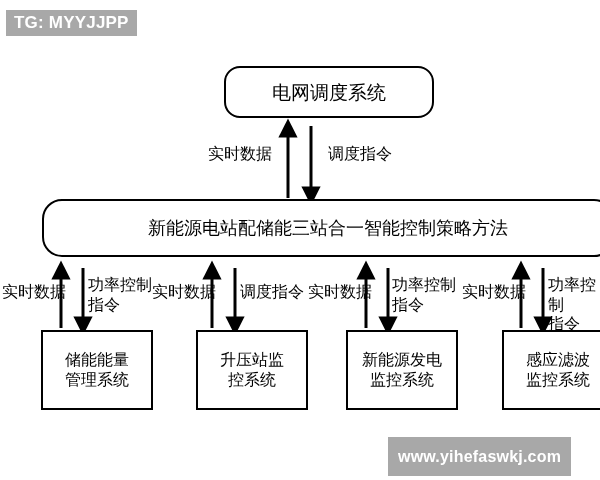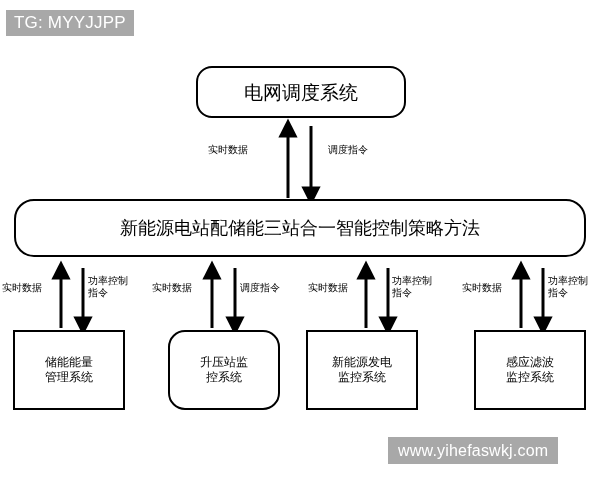--- a/index.html
+++ b/index.html
@@ -18,55 +18,56 @@
     background: #ffffff;
     overflow: hidden;
   }
 
   
   .watermark {
     position: absolute;
     background: #a8a8a8;
     color: #ffffff;
     font-family: "Liberation Sans", sans-serif;
-    font-weight: 400;
+    font-weight: 700;
     white-space: nowrap;
     display: flex;
     align-items: center;
     justify-content: center;
   }
   #wm-top {
     left: 6px;
     top: 10px;
     height: 26px;
     padding: 0 8px;
     font-size: 17px;
     letter-spacing: 0.2px;
   }
   #wm-bottom {
     left: 388px;
     top: 437px;
-    height: 27px;
+    height: 39px;
     padding: 0 10px;
     font-size: 16px;
     letter-spacing: 0.2px;
   }
 
   
   .node {
     position: absolute;
     box-sizing: border-box;
     background: #ffffff;
     border: 2px solid #000000;
     display: flex;
     align-items: center;
     justify-content: center;
     text-align: center;
     color: #000000;
     font-family: "DejaVu Sans", "Liberation Sans", sans-serif;
+    margin-left: 28px;
   }
   .node.rounded {
     border-radius: 16px;
   }
   .node .label {
     display: block;
     line-height: 1.28;
     white-space: pre-line;
   }
 
@@ -85,43 +86,43 @@
     height: 58px;
     border-radius: 20px;
   }
   #node-strategy .label { font-size: 18px; }
 
   .leaf {
     top: 330px;
     width: 112px;
     height: 80px;
   }
-  .leaf .label { font-size: 12px; }
+  .leaf .label { font-size: 16px; }
 
   #node-ess   { left: 13px;  }
-  #node-boost { left: 168px; border-radius: 17px; }
-  #node-gen   { left: 306px; }
+  #node-boost { left: 168px; }
+  #node-gen   { left: 318px; }
   #node-filter{ left: 474px; text-align: center; }
 
   
   #arrow-layer {
     position: absolute;
     left: 0;
     top: 0;
     width: 600px;
     height: 480px;
     pointer-events: none;
   }
 
   
   .edge-label {
     position: absolute;
     color: #000000;
     font-family: "DejaVu Sans", "Liberation Sans", sans-serif;
-    font-size: 10px;
+    font-size: 16px;
     line-height: 1.22;
     white-space: pre-line;
     text-align: center;
   }
   .edge-label.two-line { text-align: left; }
 
   
   #lbl-top-up   { left: 208px; top: 144px; }
   #lbl-top-down { left: 328px; top: 144px; }
 

